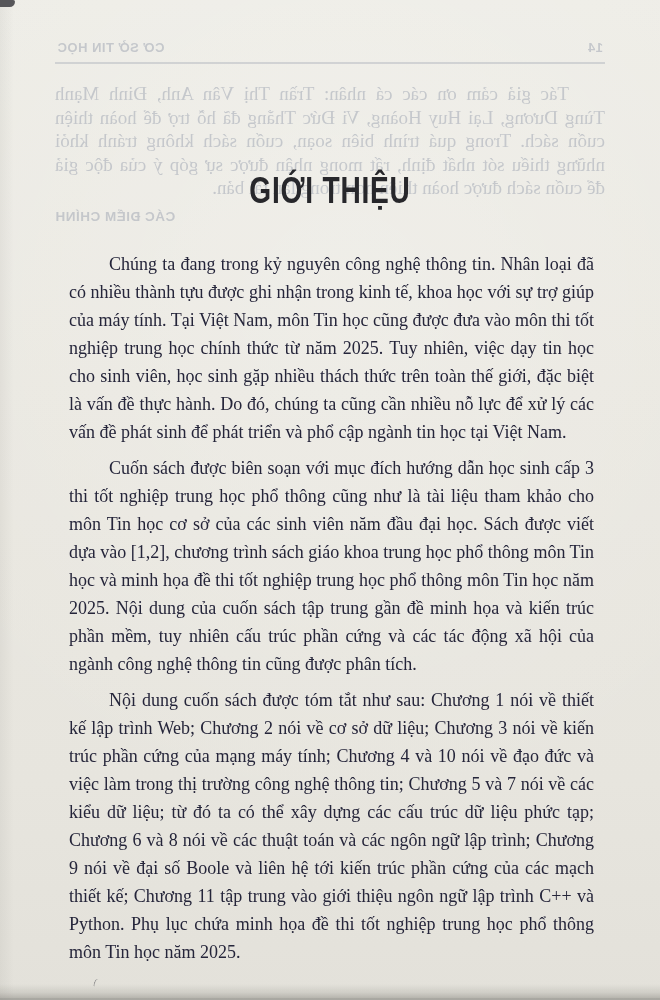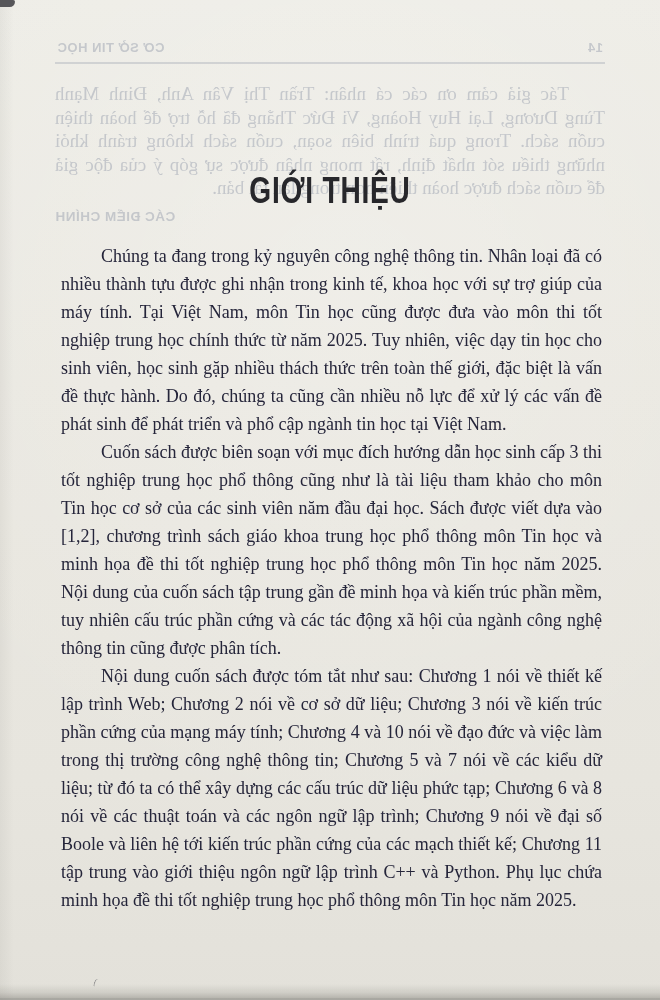--- a/index.html
+++ b/index.html
@@ -77,21 +77,21 @@
     z-index: 3;
   }
   .body-text {
     position: absolute;
     top: 242px; left: 61px; width: 541px;
     font-size: 18px; line-height: 28px;
     color: #25253a;
     text-align: justify;
     z-index: 2;
   }
-  .body-text p { margin: 0; text-indent: 40px; }
+  .body-text p { margin: 8px; text-indent: 40px; }
 
   
   .corner-smudge {
     position: absolute; top: 0; left: 0;
     width: 15px; height: 7px;
     background: #46464a;
     border-radius: 0 2px 6px 0;
     opacity: 0.9;
     z-index: 4;
   }

